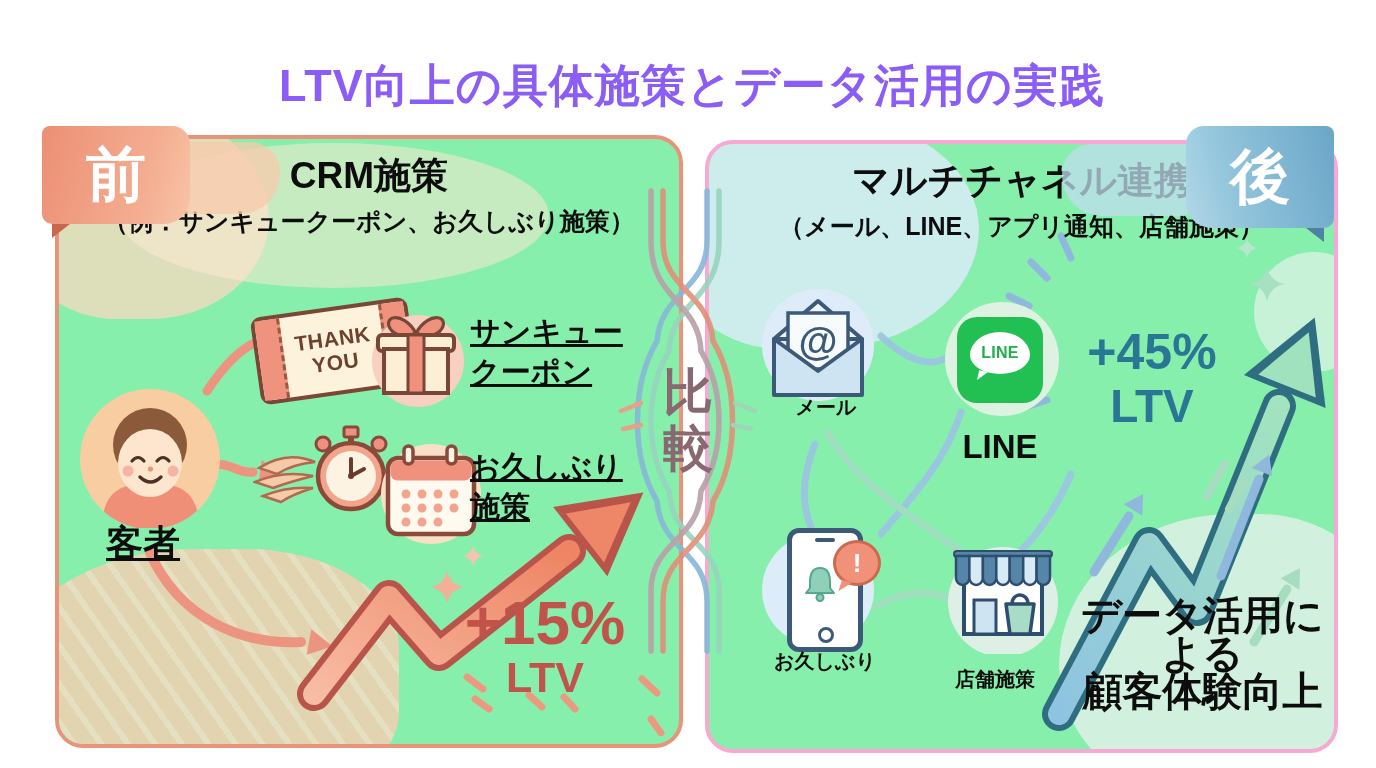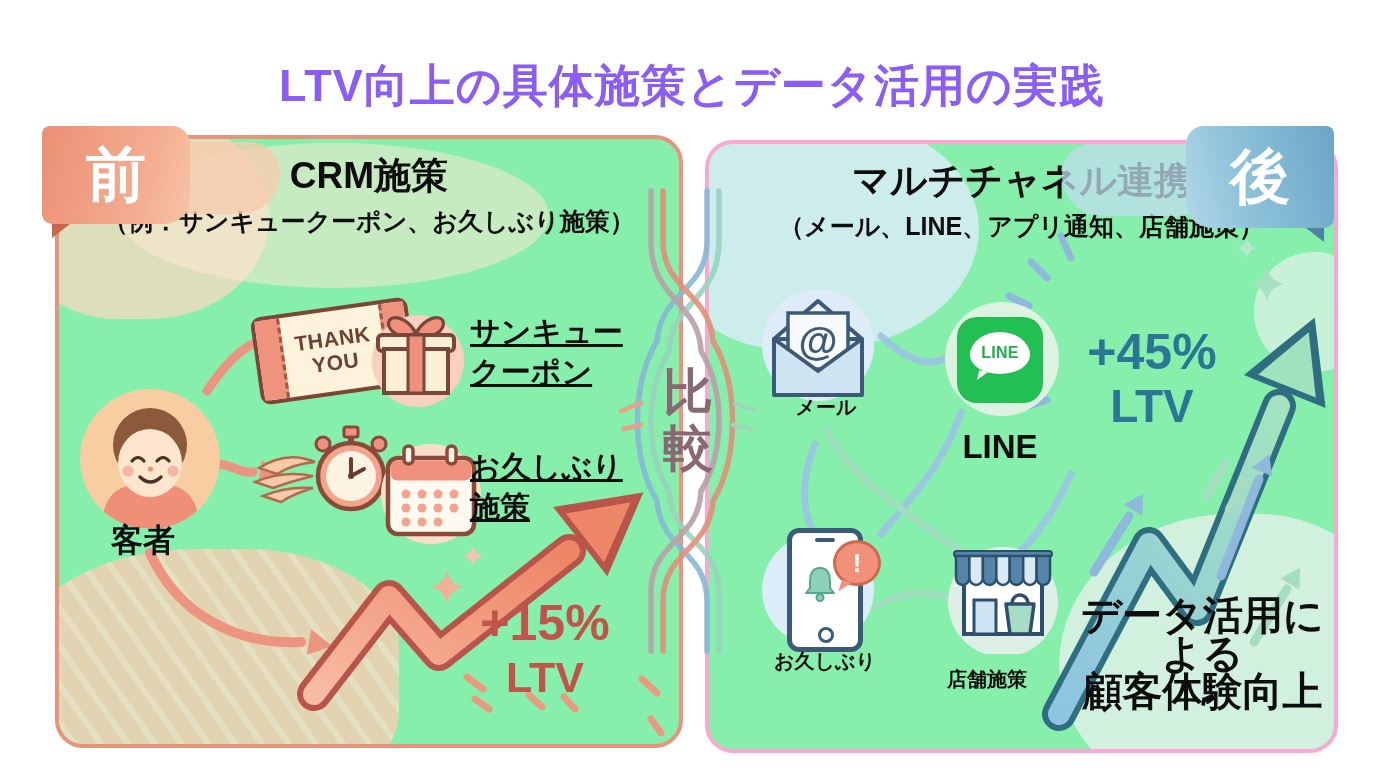--- a/index.html
+++ b/index.html
@@ -31,25 +31,25 @@
   .ribbon-tail-before{left:150px;top:142px;width:130px;height:72px;background:#f7c9ab;opacity:.75;
                  border-radius:4px 30px 40px 8px;}
   .ribbon-tail-after{left:1062px;top:144px;width:128px;height:72px;background:#bfdeee;opacity:.75;
                  border-radius:30px 4px 8px 40px;}
   
   .cmp-label{left:658px;top:364px;width:60px;text-align:center;font-size:50px;line-height:56px;
              font-weight:800;color:#8a6872;}
   
   .measure-label{font-size:30px;line-height:40px;font-weight:800;color:#0d0d0d;text-decoration:underline;}
   .chan-label{font-size:20px;font-weight:800;color:#0d0d0d;text-align:center;}
-  .customer-label{font-size:32px;font-weight:800;color:#0d0d0d;text-align:center;}
+  .customer-label{font-size:37px;font-weight:800;color:#0d0d0d;text-align:center;text-decoration:underline;}
   .result{text-align:center;font-weight:900;}
   .result-before{color:#c1544a;}
   .result-after{color:#2a7795;}
-  .result .val{display:block;font-size:50px;line-height:60px;}
+  .result .val{display:block;font-size:62px;line-height:60px;}
   .result-after .val{font-size:50px;line-height:60px;}
   .result .met{display:block;font-size:43px;line-height:48px;}
   .caption{font-size:40px;line-height:38px;font-weight:800;color:#0d0d0d;text-align:center;}
   
   .ticket{left:196px;top:168px;width:150px;height:80px;background:#fdf3dc;border:4px solid #7a4636;
           border-radius:10px;transform:rotate(-8deg);display:flex;align-items:center;justify-content:center;}
   .ticket::before{content:"";position:absolute;left:0;top:0;bottom:0;width:22px;background:#f0937e;
           border-right:3px dashed #9a5a42;}
   .ticket::after{content:"";position:absolute;right:0;top:0;bottom:0;width:22px;background:#f0937e;
           border-left:3px dashed #9a5a42;}
@@ -319,21 +319,21 @@
         <path d="M44.9,14 L44.9,36 A6.7,7 0 0 0 58.3,36 L58.3,14 Z" fill="#5585a8"></path>
         <path d="M58.3,14 L58.3,36 A6.7,7 0 0 0 71.7,36 L71.7,14 Z" fill="#d8eaf5"></path>
         <path d="M71.7,14 L71.7,36 A6.7,7 0 0 0 85.2,36 L85.2,14 Z" fill="#5585a8"></path>
         <path d="M85.2,14 L85.2,36 A6.7,7 0 0 0 98.6,36 L98.6,14 Z" fill="#d8eaf5"></path>
         <path d="M98.6,14 L98.6,36 A6.7,7 0 0 0 112,36 L112,14 Z" fill="#5585a8"></path>
       </g>
       <rect x="36" y="58" width="22" height="34" fill="#cfe4f2" stroke="#2e4e6e" stroke-width="3"></rect>
       <path d="M74,62 C74,50 90,50 90,62" fill="none" stroke="#2e4e6e" stroke-width="3.5"></path>
       <path d="M68,62 L96,62 L92,92 L72,92 Z" fill="#a8dcc6" stroke="#2e4e6e" stroke-width="3.5" stroke-linejoin="round"></path>
     </svg>
-    <div class="abs chan-label" style="left:188px;top:522px;width:180px;">店舗施策</div>
+    <div class="abs chan-label" style="left:196px;top:522px;width:180px;">店舗施策</div>
 
     <div class="abs result result-after" style="left:348px;top:178px;width:190px;">
       <span class="val">+45%</span>
       <span class="met" style="font-size:46px;">LTV</span>
     </div>
 
     <div class="abs caption" style="left:371px;top:452px;width:245px;">
       <span>データ活用による</span><br>
       <span>顧客体験向上</span>
     </div>

